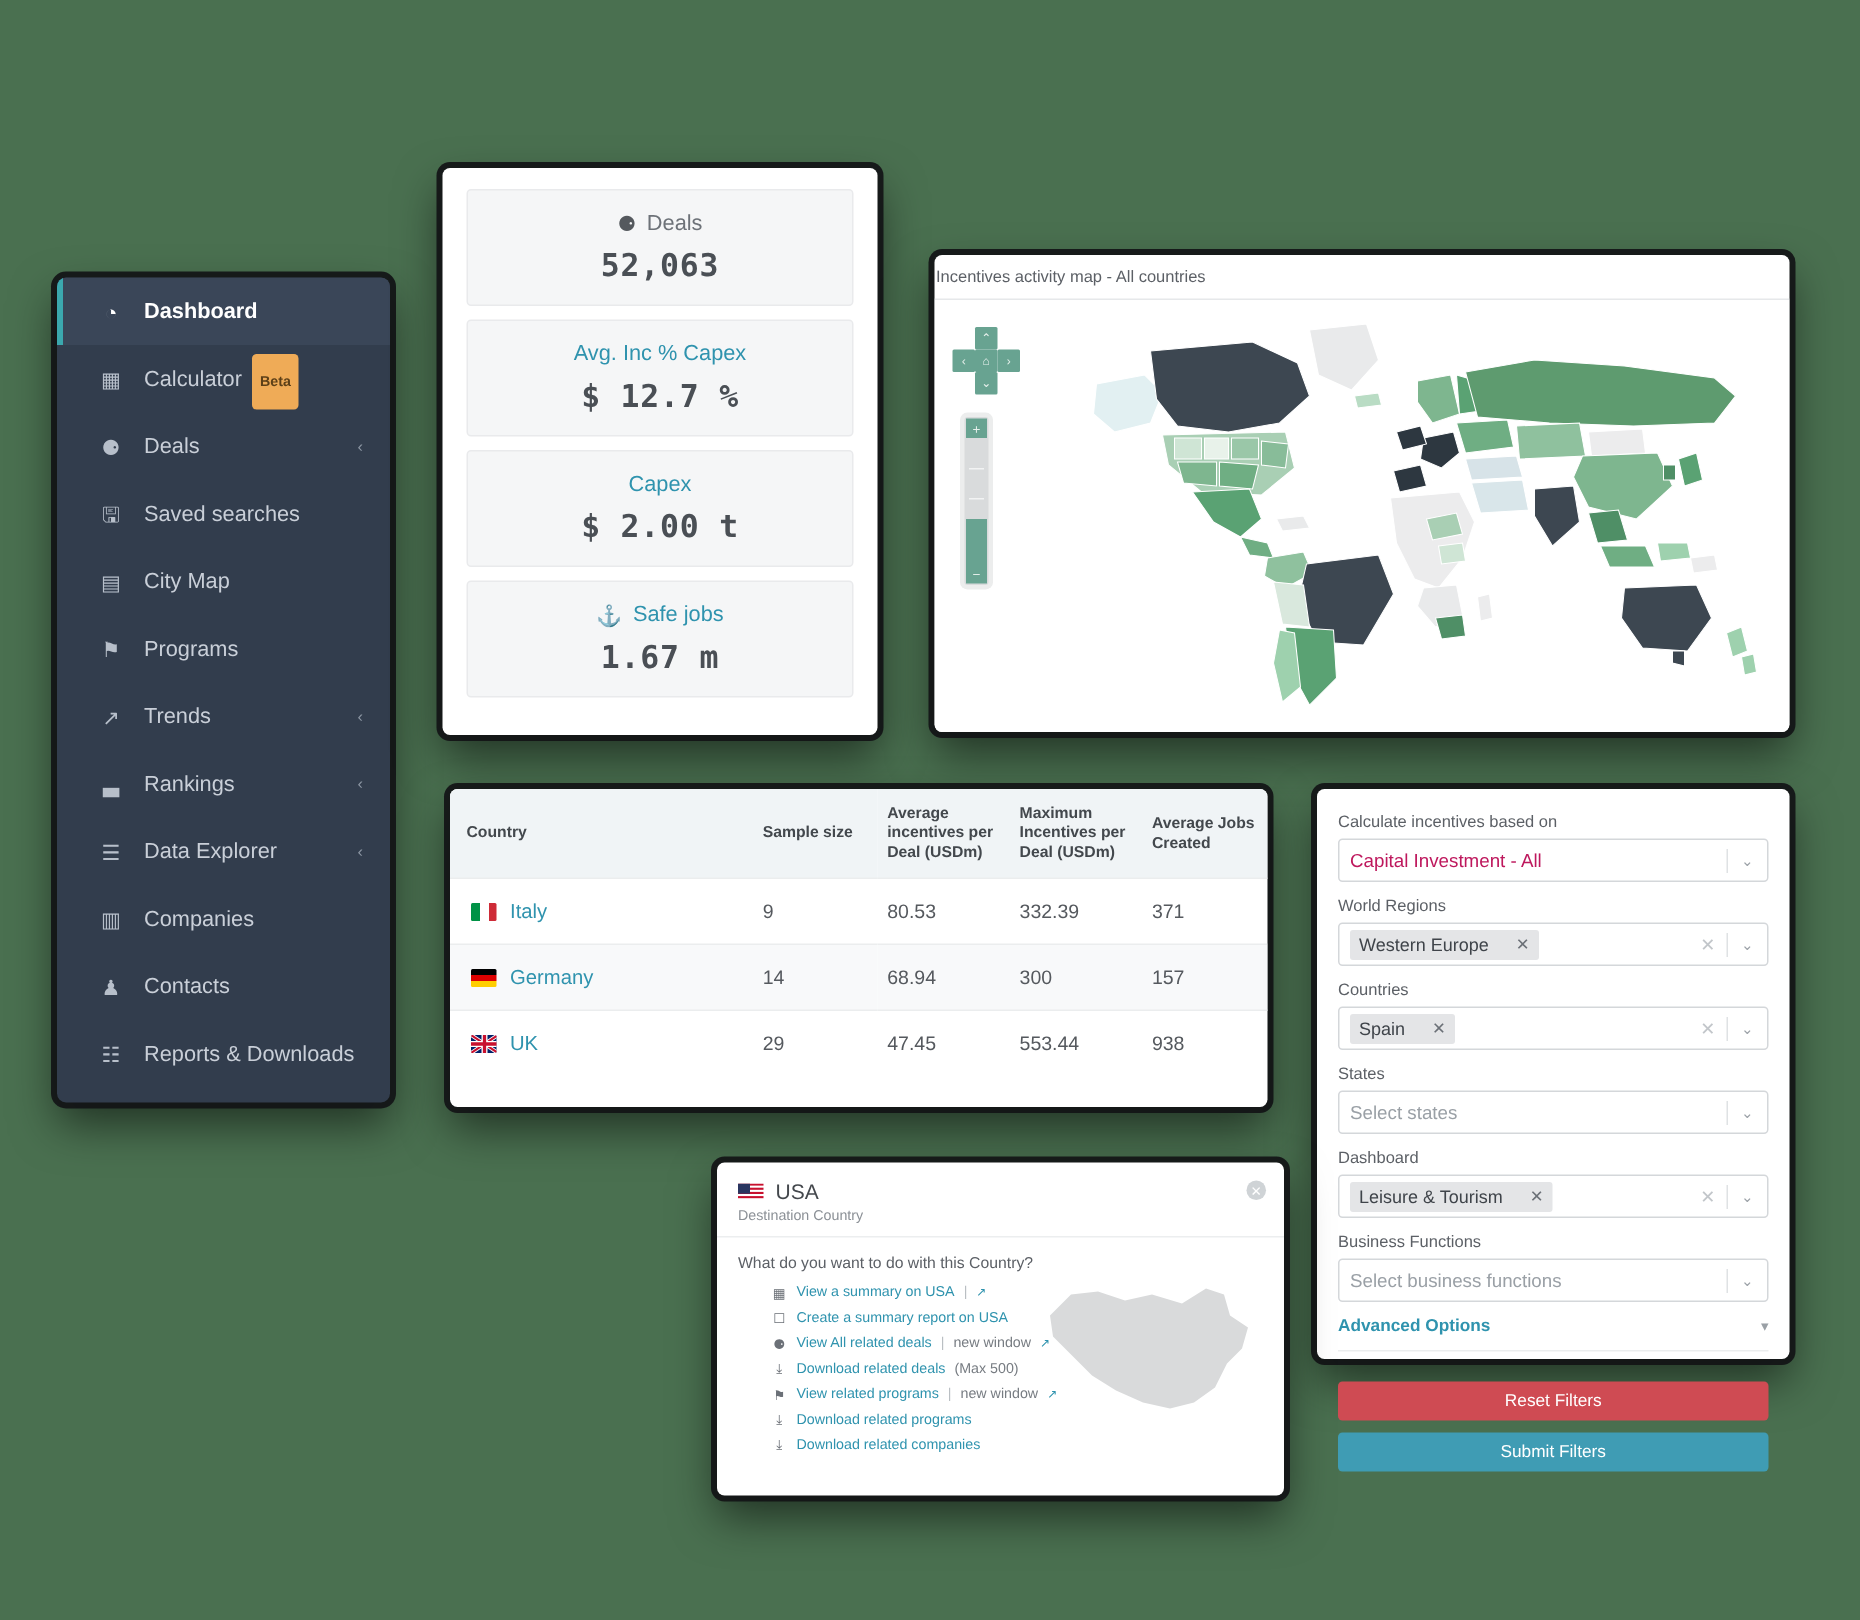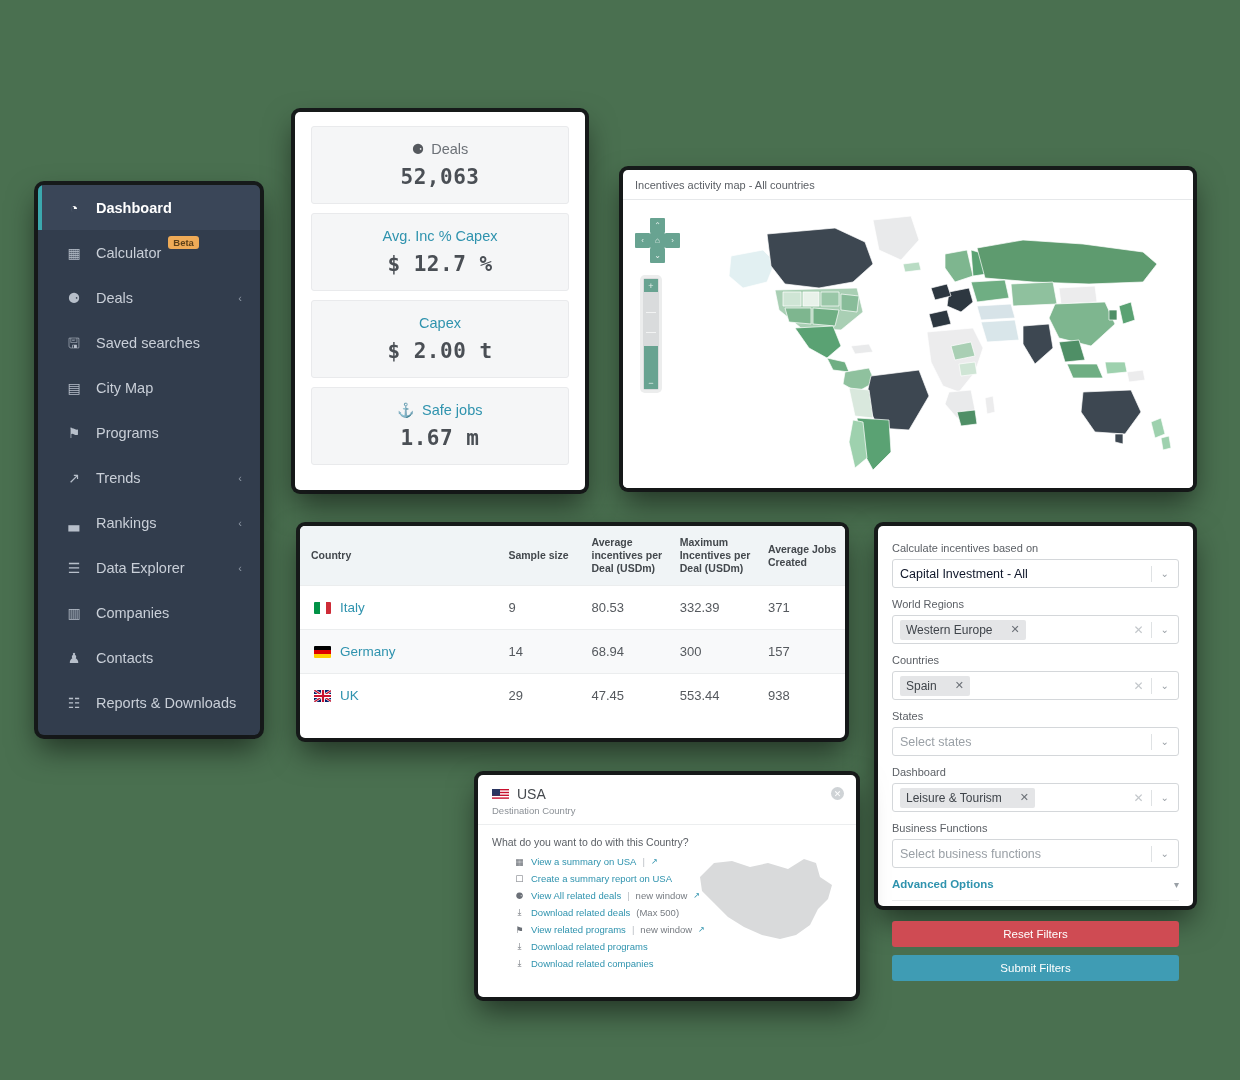--- a/index.html
+++ b/index.html
@@ -46,21 +46,21 @@
     width: 20px; height: 16px; margin-right: 12px;
     display: inline-flex; align-items: center; justify-content: center;
     color: #b7bfca; font-size: 14px; line-height: 1;
   }
   .nav-item.active .nav-ico { color: #ffffff; }
   .nav-label { white-space: nowrap; }
   .beta-badge {
     margin-left: 7px; margin-bottom: 12px;
     background: #efab57; color: #5d4018;
     font-size: 9.5px; font-weight: bold;
-    padding: 1px 5px; border-radius: 3px;
+    padding: 13px 5px; border-radius: 3px;
     align-self: flex-start; margin-top: 6px;
   }
   .nav-chev {
     position: absolute; right: 18px; top: 50%;
     transform: translateY(-50%);
     color: #8d97a4; font-size: 11px;
   }
 
   
   #kpi-panel { left: 295px; top: 112px; width: 290px; height: 378px; padding: 14px 16px; }
@@ -84,21 +84,21 @@
   .kpi-val {
     font-family: "DejaVu Sans Mono", monospace;
     font-size: 21px; font-weight: bold; color: #4a4f55;
     letter-spacing: 0.5px;
   }
 
   
   #map-panel { left: 623px; top: 170px; width: 570px; height: 318px; overflow: hidden; }
   .map-head {
     height: 30px; border-bottom: 1px solid #e6e8ea;
-    display: flex; align-items: center; padding-left: 12px;
+    display: flex; align-items: center; padding-left: 1px;
     font-size: 11px; color: #5c6066;
   }
   .map-body { position: relative; height: 288px; background: #ffffff; overflow: hidden; }
   .map-ctrl-pad { position: absolute; left: 12px; top: 18px; width: 46px; height: 46px; }
   .pad-btn {
     position: absolute; width: 15px; height: 15px;
     background: #68a391; color: #e7f0ec;
     display: flex; align-items: center; justify-content: center;
     font-size: 8px; border-radius: 1px;
   }
@@ -152,21 +152,21 @@
   .flag { width: 17px; height: 12px; border-radius: 1px; overflow: hidden; display: inline-block; flex: 0 0 auto; }
 
   
   #filter-panel { left: 878px; top: 526px; width: 315px; height: 380px; padding: 16px 14px 10px; }
   .f-label { font-size: 11px; color: #5c6066; margin-bottom: 5px; }
   .f-control {
     height: 29px; border: 1px solid #d4d7da; border-radius: 3px;
     background: #fff; display: flex; align-items: center;
     padding: 0 0 0 7px; margin-bottom: 10px;
   }
-  .f-text { font-size: 12.5px; color: #0f172a; flex: 1; }
+  .f-text { font-size: 12.5px; color: #be185d; flex: 1; }
   .f-text.placeholder { color: #9aa0a6; }
   .chip {
     background: #e4e5e7; border-radius: 2px;
     font-size: 12px; color: #3f444a;
     padding: 3px 6px; display: flex; align-items: center; gap: 18px;
   }
   .chip-x { font-size: 11px; color: #6b7077; }
   .f-spacer { flex: 1; }
   .f-clear { color: #c2c6ca; font-size: 12px; padding: 0 7px; }
   .f-div { width: 1px; height: 16px; background: #dfe2e4; }

